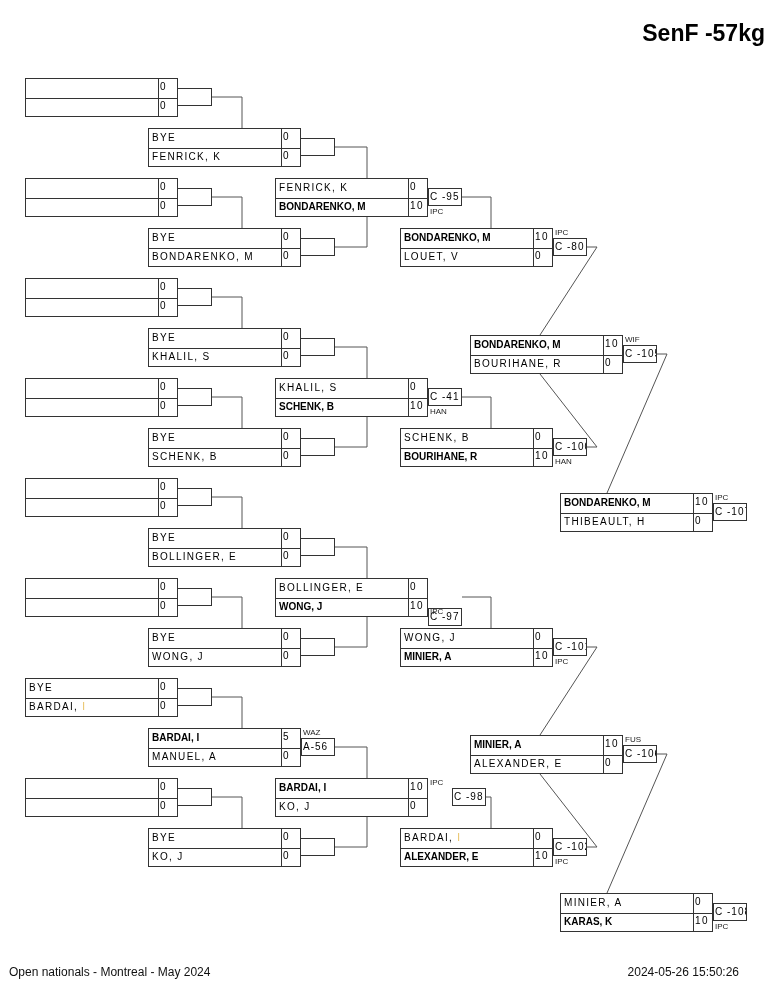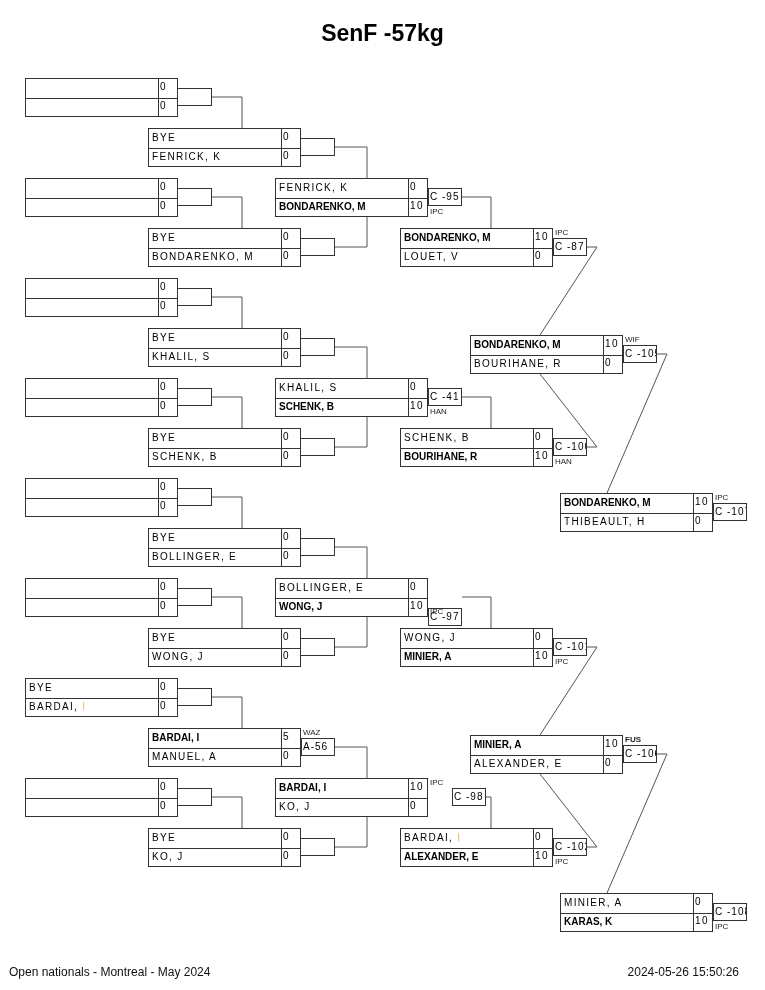--- a/index.html
+++ b/index.html
@@ -1,18 +1,18 @@
 <!DOCTYPE html>
 <html><head>
 <meta charset="utf-8">
 <style>
   html, body { margin: 0; padding: 0; background: #ffffff; }
   body { width: 765px; height: 990px; position: relative; overflow: hidden;
          font-family: "Liberation Sans", sans-serif; color: #000; }
-  .title { position: absolute; left: 0; width: 765px; top: 20px; text-align: center;
+  .title { position: absolute; left: 0; width: 765px; top: 20px; text-align: right;
            font-size: 23px; font-weight: bold; }
   .footer { position: absolute; top: 965px; font-size: 12px; color: #111; }
   .footer.left { left: 9px; }
   .footer.right { right: 26px; margin-left: 36px; }
   svg.lines { position: absolute; left: 0; top: 0; width: 765px; height: 990px; }
   .box { position: absolute; width: 153px; height: 39px; border: 1px solid #333;
          box-sizing: border-box; background: #fff; }
   .row { position: absolute; left: 0; right: 0; height: 19px; }
   .row.top { top: 0; border-bottom: 1px solid #333; }
   .row.bot { top: 19px; height: 18px; }
@@ -292,21 +292,21 @@
     <div class="box" style="left: 400px; top: 228px;">
       <div class="row top">
         <span class="name winner"><span>BONDARENKO, M</span></span>
         <span class="score">10</span>
       </div>
       <div class="row bot">
         <span class="name"><span>LOUET, V</span></span>
         <span class="score">0</span>
       </div>
     </div>
-    <div class="match" style="left: 553px; top: 238px;">C -87</div>
+    <div class="match" style="left: 553px; top: 238px;">C -80</div>
     <div class="code" style="left: 555px; top: 228px;">IPC</div>
     <div class="box" style="left: 400px; top: 428px;">
       <div class="row top">
         <span class="name"><span>SCHENK, B</span></span>
         <span class="score">0</span>
       </div>
       <div class="row bot">
         <span class="name winner"><span>BOURIHANE, R</span></span>
         <span class="score">10</span>
       </div>
@@ -353,21 +353,21 @@
       <div class="row top">
         <span class="name winner"><span>MINIER, A</span></span>
         <span class="score">10</span>
       </div>
       <div class="row bot">
         <span class="name"><span>ALEXANDER, E</span></span>
         <span class="score">0</span>
       </div>
     </div>
     <div class="match" style="left: 623px; top: 745px;">C -106</div>
-    <div class="code" style="left: 625px; top: 735px; font-weight: bold;">FUS</div>
+    <div class="code" style="left: 625px; top: 735px;">FUS</div>
     <div class="box" style="left: 560px; top: 493px;">
       <div class="row top">
         <span class="name winner"><span>BONDARENKO, M</span></span>
         <span class="score">10</span>
       </div>
       <div class="row bot">
         <span class="name"><span>THIBEAULT, H</span></span>
         <span class="score">0</span>
       </div>
     </div>

